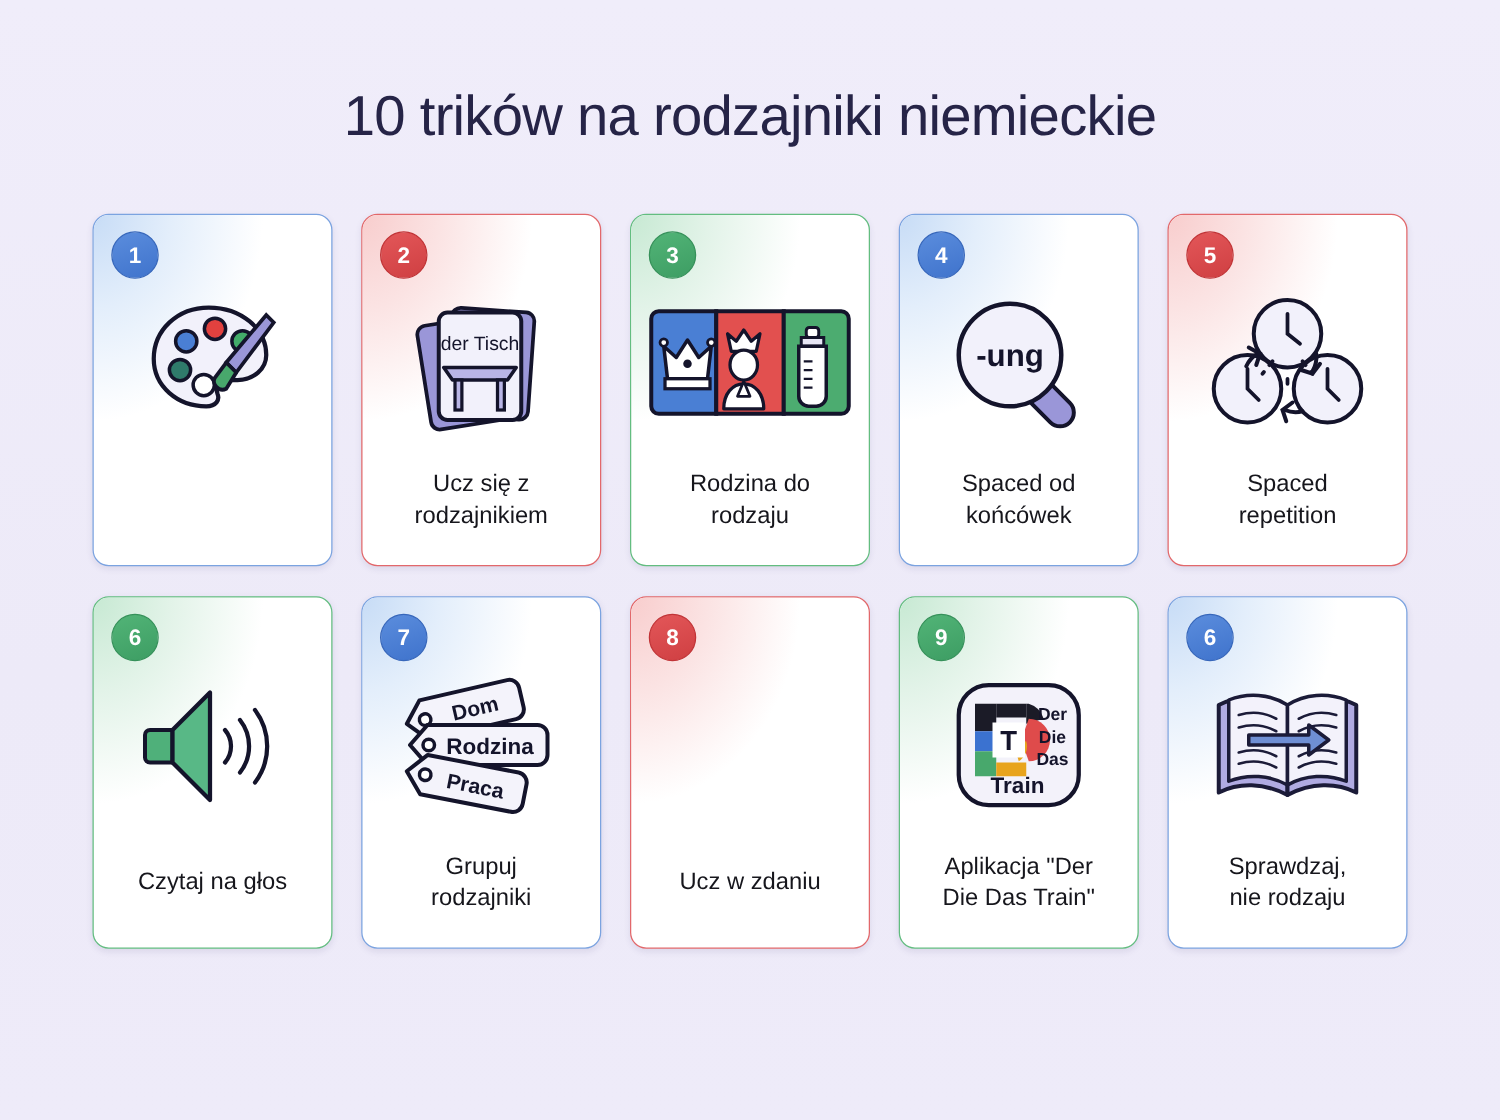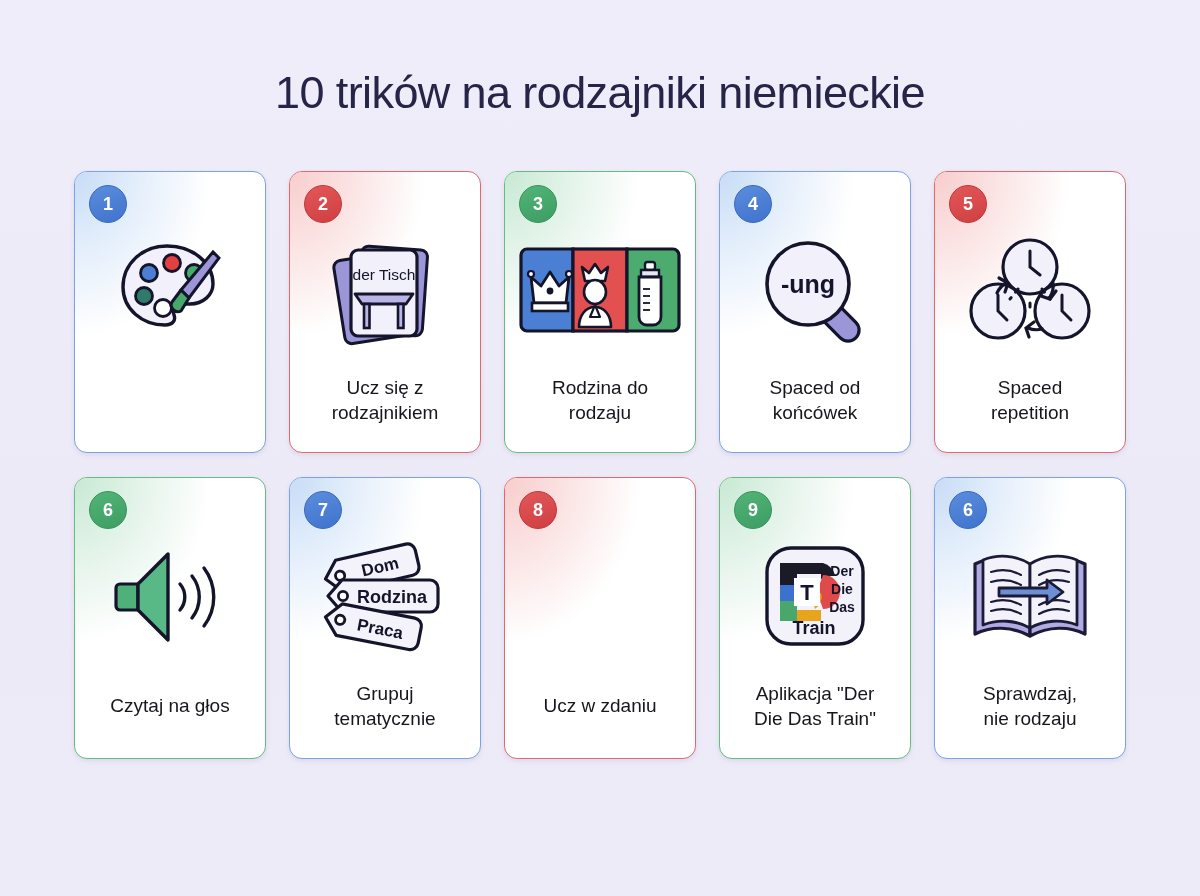--- a/index.html
+++ b/index.html
@@ -264,21 +264,21 @@
             <text x="68" y="35" text-anchor="middle" font-family="Liberation Sans, sans-serif" font-size="18" font-weight="bold" fill="#14142b">Rodzina</text>
           </g>
           <g transform="rotate(11 62 92)">
             <path d="M18 74h74a8 8 0 0 1 8 8v16a8 8 0 0 1-8 8H18L4 90z" fill="#f4f3fb" stroke="#14142b" stroke-width="3.2" stroke-linejoin="round"></path>
             <circle cx="19" cy="90" r="4.6" fill="#fff" stroke="#14142b" stroke-width="2.8"></circle>
             <text x="60" y="97" text-anchor="middle" font-family="Liberation Sans, sans-serif" font-size="17" font-weight="bold" fill="#14142b">Praca</text>
           </g>
         </svg>
       </div>
       <div class="label">Grupuj
-tematycznie</div>
+rodzajniki</div>
     </div>
 
     <div class="card red">
       <div class="wash"></div>
       <div class="badge red">8</div>
       <div class="label">Ucz w zdaniu</div>
     </div>
 
     <div class="card green">
       <div class="wash"></div>

